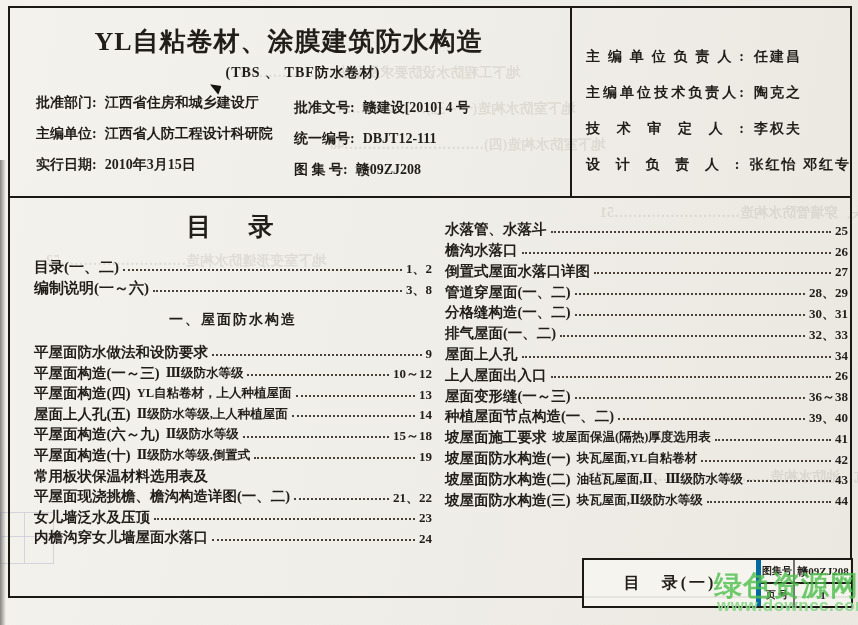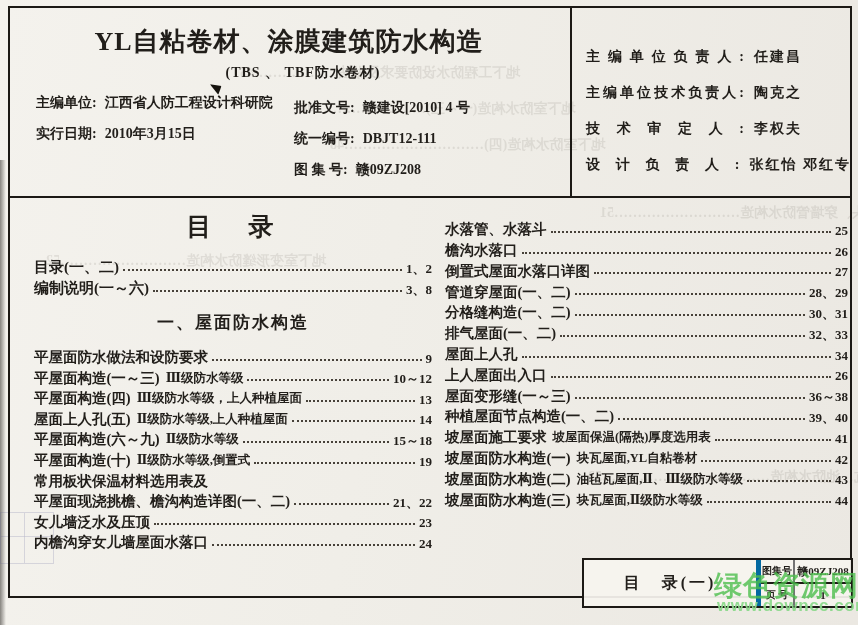--- a/index.html
+++ b/index.html
@@ -30,21 +30,21 @@
              padding:42px 0 0 14px;box-sizing:border-box;}
   .off-row{height:20px;margin-bottom:16px;font-size:14px;font-weight:bold;white-space:nowrap;display:flex;}
   .off-label{display:inline-block;width:158px;text-align:justify;text-align-last:justify;}
   .off-value{margin-left:10px;letter-spacing:2px;}
 
   
   .toc-left{position:absolute;left:34px;top:202px;width:398px;}
   .toc-right{position:absolute;left:445px;top:218px;width:403px;}
   .toc-head{margin-top:8px;text-align:center;font-size:25px;font-weight:bold;letter-spacing:6px;}
   .front{margin-top:12px;}
-  .section-head{margin:13px 0 12px;text-align:center;font-size:17px;font-weight:bold;letter-spacing:2px;}
+  .section-head{margin:13px 0 12px;text-align:center;font-size:14px;font-weight:bold;letter-spacing:2px;}
   .row{display:flex;align-items:flex-end;height:20.6px;font-weight:600;}
   .front .row{height:21.5px;}
   .front .row .t{font-size:15px;}
   .toc-right .row{height:20.8px;}
   .t{white-space:nowrap;font-size:14.5px;line-height:1;padding-bottom:2px;}
   .s{white-space:nowrap;font-size:12.5px;line-height:1;padding-bottom:3px;margin-left:6px;}
   .s:empty{display:none;margin:0;}
   .dots{flex:1;min-width:8px;margin:0 4px 6px;border-bottom:2.2px dotted #474139;}
   .p{white-space:nowrap;font-size:13px;line-height:1;padding-bottom:2px;}
 
@@ -98,20 +98,23 @@
 
   <div class="frame"></div>
   <div class="hline"></div>
   <div class="vline"></div>
 
   <div class="hdr-left">
     <div class="title">YL自粘卷材、涂膜建筑防水构造</div>
     <div class="subtitle">(TBS 、 TBF防水卷材)</div>
     <div class="info-col info-left">
 
+        <div class="info-row">
+          <span class="lab">批准部门:</span><span class="val">江西省住房和城乡建设厅</span>
+        </div>
 
         <div class="info-row">
           <span class="lab">主编单位:</span><span class="val">江西省人防工程设计科研院</span>
         </div>
 
         <div class="info-row">
           <span class="lab">实行日期:</span><span class="val">2010年3月15日</span>
         </div>
       </div>
     <div class="info-col info-right">
@@ -183,21 +186,21 @@
 
         <div class="row">
           <span class="t">平屋面构造(一～三)</span>
           <span class="s">Ⅲ级防水等级</span>
           <span class="dots"></span>
           <span class="p">10～12</span>
         </div>
 
         <div class="row">
           <span class="t">平屋面构造(四)</span>
-          <span class="s">Ⅲ级防水等级，上人种植屋面</span>
+          <span class="s">YL自粘卷材，上人种植屋面</span>
           <span class="dots"></span>
           <span class="p">13</span>
         </div>
 
         <div class="row">
           <span class="t">屋面上人孔(五)</span>
           <span class="s">Ⅱ级防水等级,上人种植屋面</span>
           <span class="dots"></span>
           <span class="p">14</span>
         </div>

